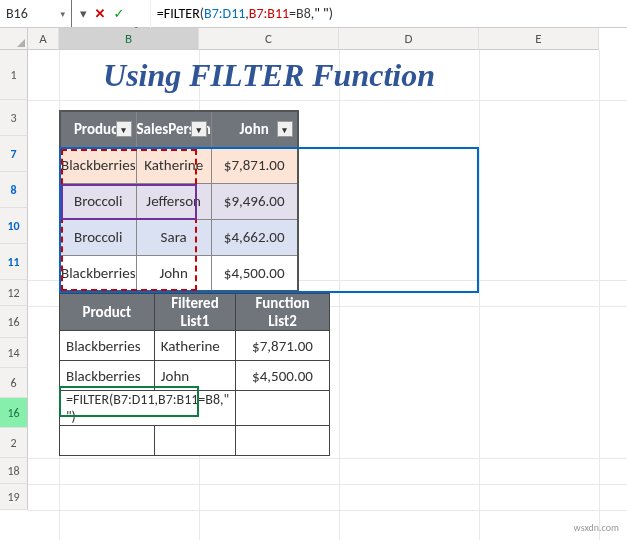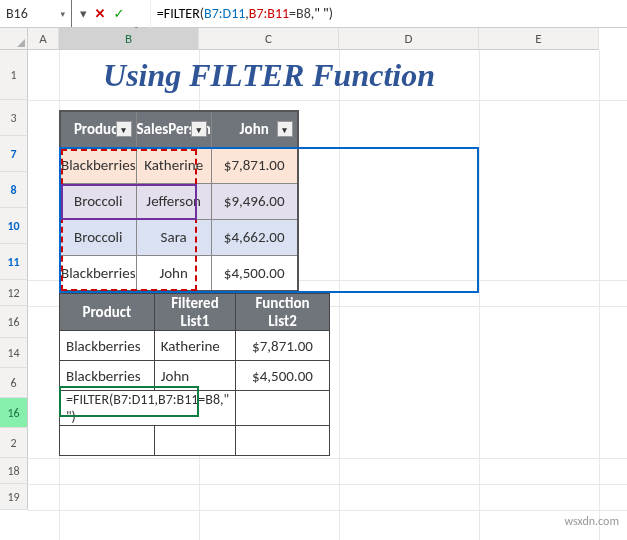--- a/index.html
+++ b/index.html
@@ -256,22 +256,22 @@
 }
 .active-cell {
   position: absolute;
   border: 2px solid #107c41;
   background: rgba(255,255,255,0.0);
   pointer-events: none;
 }
 .watermark {
   position: absolute;
   right: 8px;
-  bottom: 12px;
-  font-size: 12px;
+  bottom: 6px;
+  font-size: 10px;
   color: #999;
 }
 </style>
 </head>
 <body>
 
 <div class="formula-bar">
   <div class="name-box">
     <span>B16</span>
     <span class="nb-dd">▾</span>

